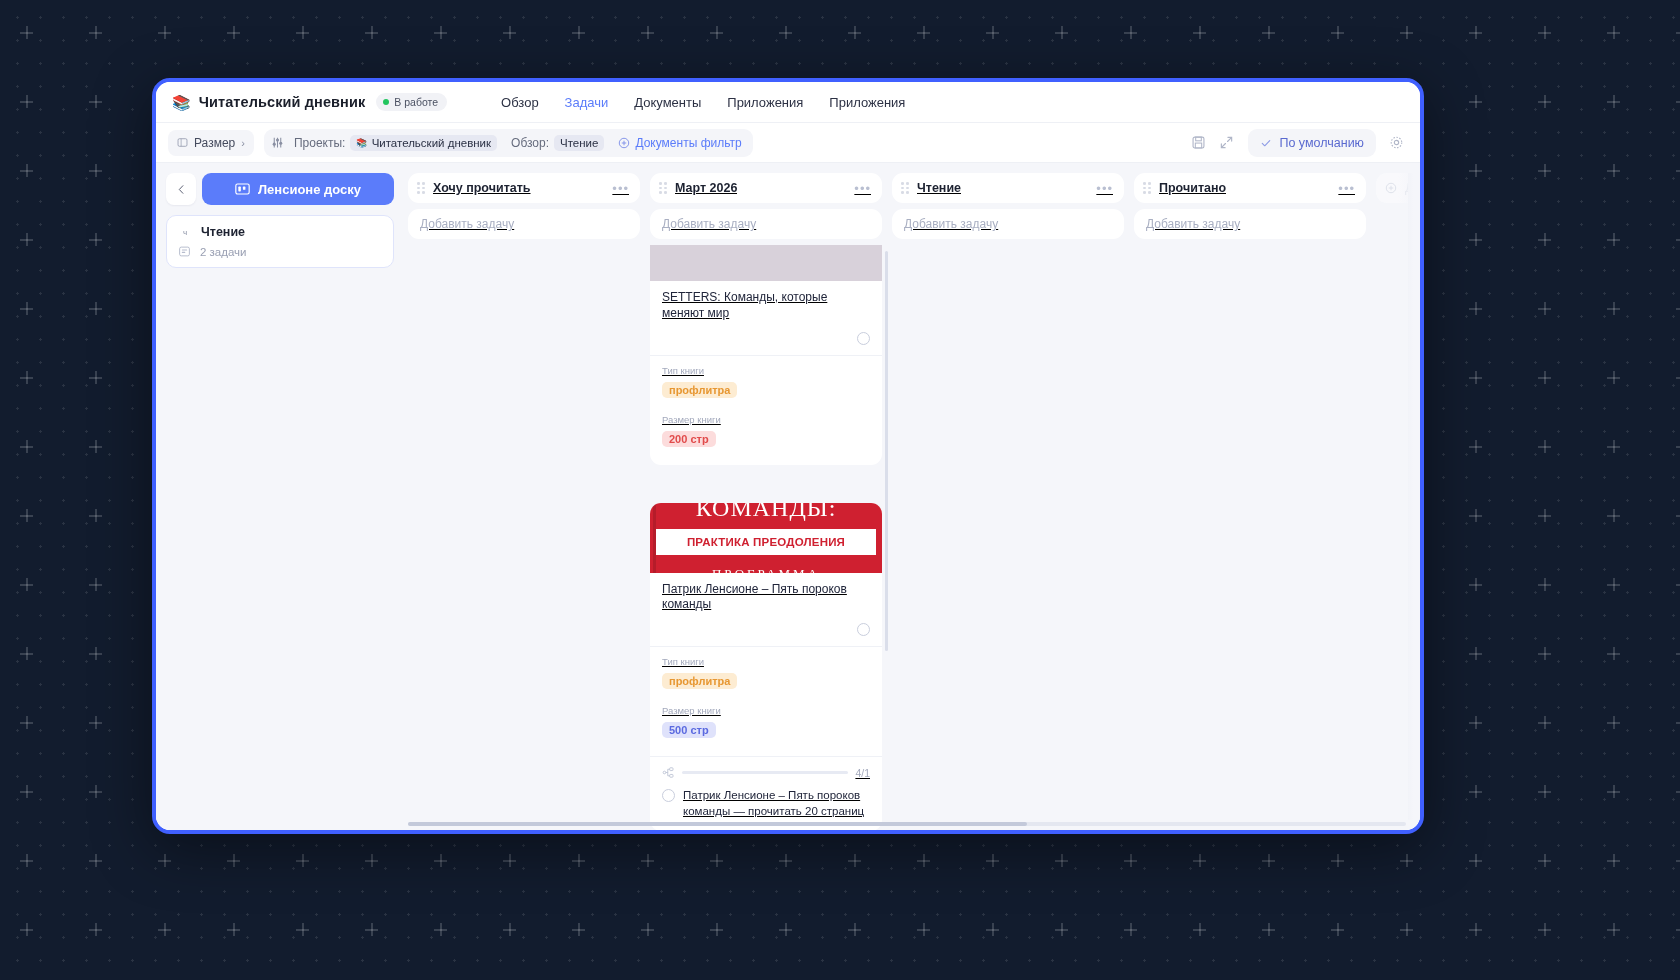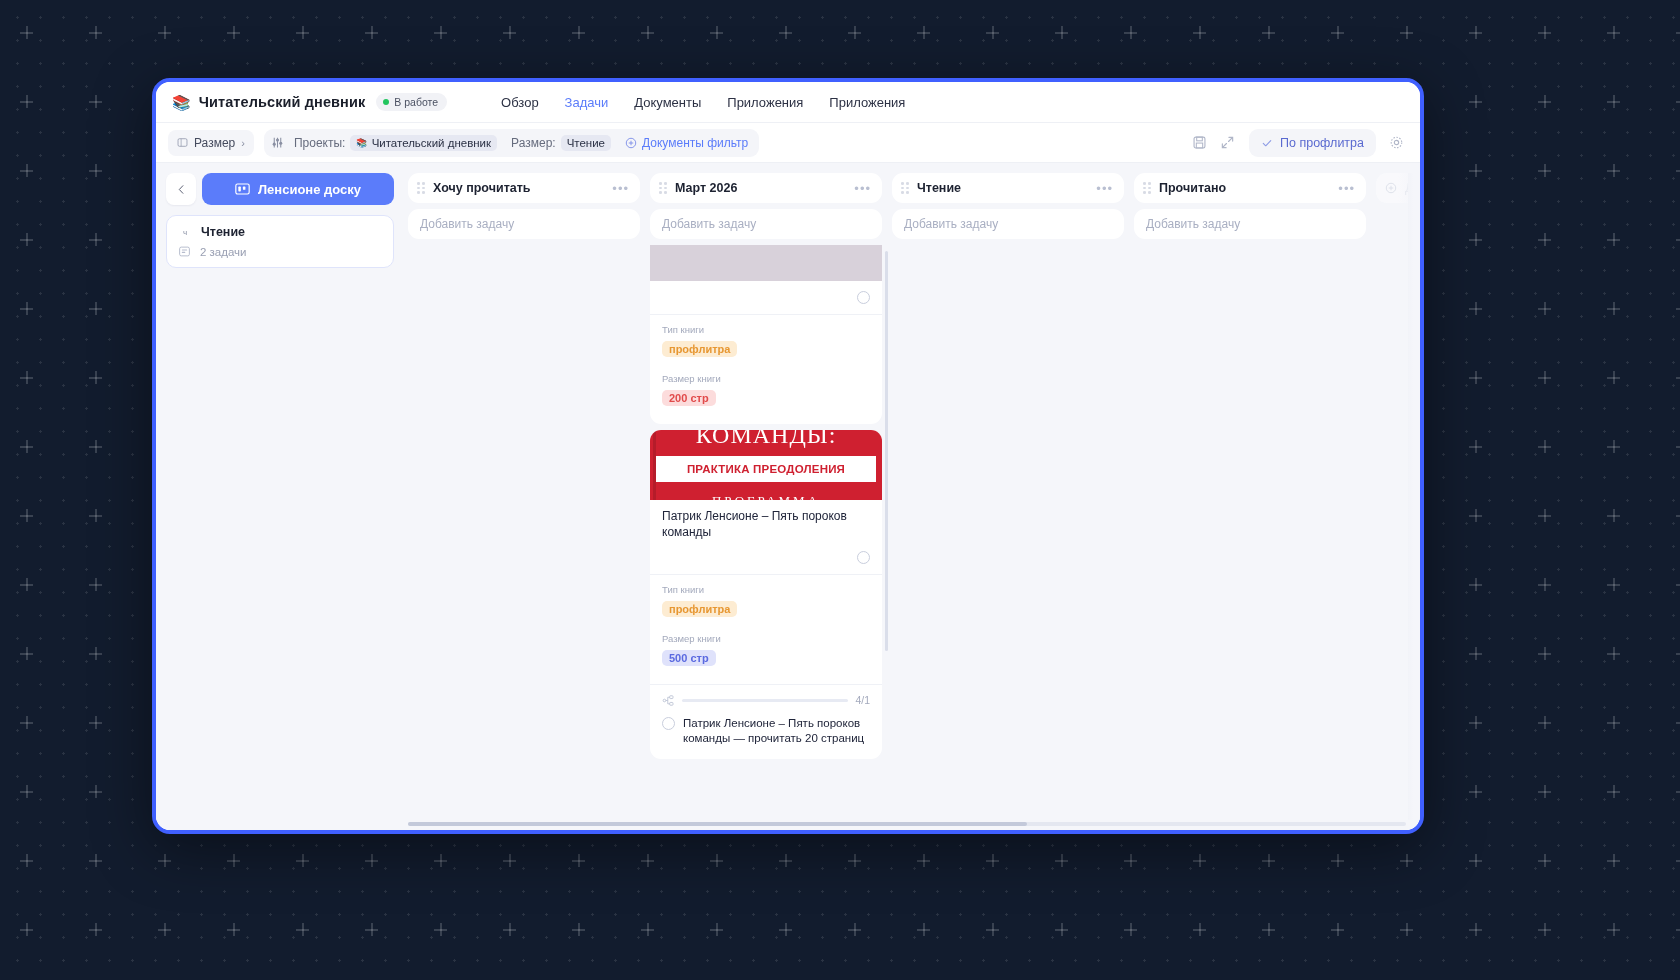--- a/index.html
+++ b/index.html
@@ -153,20 +153,21 @@
   }
   .board-name { font-size:12.5px;font-weight:700;color:#1d2231; }
   .board-card-row2 { display:flex;align-items:center;gap:9px;margin-top:6px; }
   .board-count { font-size:11.5px;color:#9aa0b3; }
 
   
   #board-scroll {
     flex:1; min-width:0; position:relative;
     padding: 10px 0 0 0;
     overflow:hidden;
+    text-decoration:underline;
   }
   #columns {
     display:flex; gap:10px; height:100%;
     padding-left: 4px;
   }
   .column { width:232px; flex:0 0 232px; display:flex; flex-direction:column; min-height:0; }
   .column.ghost { opacity:0.42; }
   .col-header {
     background:#fff; border-radius:11px; height:30px;
     display:flex;align-items:center; padding:0 11px 0 9px;
@@ -187,20 +188,21 @@
   .col-cards {
     margin-top:6px; flex:1; min-height:0;
     display:flex; flex-direction:column; gap:6px;
     overflow:hidden;
   }
 
   
   .task-card {
     background:#fff; border-radius:11px; overflow:hidden; flex:0 0 auto;
     cursor:pointer;
+    margin-top:32px;
   }
   .card-cover { height:70px; width:100%; position:relative; overflow:hidden; }
   .cover-a { background:#d8d1da; }
   .cover-b { background:#ffffff; display:flex;align-items:center;justify-content:center; }
   .cover-b-inner {
     position:absolute; inset:0;
     background:#cf2030;
     display:flex; flex-direction:column; align-items:center; justify-content:center;
   }
   .cover-b-topword {
@@ -672,21 +674,21 @@
           <circle cx="12" cy="9" r="1.9" fill="#8a90a3"></circle>
         </svg>
         <span class="filter-pill">
           <span class="filter-key">Проекты:</span>
           <span class="filter-val">
             <span style="font-size:9px;">📚</span>
             <span>Читательский дневник</span>
           </span>
         </span>
         <span class="filter-pill">
-          <span class="filter-key">Размер:</span>
+          <span class="filter-key">Обзор:</span>
           <span class="filter-val">Чтение</span>
         </span>
         <span class="addfilter">
           <svg width="12" height="12" viewBox="0 0 16 16">
             <circle cx="8" cy="8" r="6.3" fill="none" stroke="#7b8ce8" stroke-width="1.2"></circle>
             <line x1="8" y1="5" x2="8" y2="11" stroke="#7b8ce8" stroke-width="1.2"></line>
             <line x1="5" y1="8" x2="11" y2="8" stroke="#7b8ce8" stroke-width="1.2"></line>
           </svg>
           <span>Документы фильтр</span>
         </span>
@@ -703,21 +705,21 @@
         <span class="icon-btn">
           <svg width="15" height="15" viewBox="0 0 16 16">
             <path d="M9.5 2.5h4v4M13.5 2.5l-4.4 4.4" fill="none" stroke="#b0b6c8" stroke-width="1.25" stroke-linecap="round"></path>
             <path d="M6.5 13.5h-4v-4M2.5 13.5l4.4-4.4" fill="none" stroke="#b0b6c8" stroke-width="1.25" stroke-linecap="round"></path>
           </svg>
         </span>
         <span id="viewpreset">
           <svg width="12" height="12" viewBox="0 0 16 16">
             <path d="M3 8.4l3.3 3.3L13 4.8" fill="none" stroke="#8e9ce6" stroke-width="1.5" stroke-linecap="round" stroke-linejoin="round"></path>
           </svg>
-          <span>По профлитра</span>
+          <span>По умолчанию</span>
         </span>
         <span class="icon-btn" id="gear-btn">
           <svg width="15" height="15" viewBox="0 0 16 16">
             <circle cx="8" cy="8" r="2.3" fill="none" stroke="#b0b6c8" stroke-width="1.2"></circle>
             <circle cx="8" cy="8" r="5.6" fill="none" stroke="#b0b6c8" stroke-width="1.2" stroke-dasharray="1.6 1.6"></circle>
           </svg>
         </span>
       </div>
     </div>
 
@@ -790,20 +792,21 @@
               <span class="col-title">Март 2026</span>
               <span class="col-more">•••</span>
             </div>
             <div class="col-addtask">Добавить задачу</div>
             <div class="col-cards">
 
               <article class="task-card" style="margin-top:-34px;">
                 <div class="card-cover cover-a">
                   
                 </div>
+                <div class="card-title">SETTERS: Команды, которые меняют мир</div>
                 <div class="card-bottomrow">
                   <span class="status-circle"></span>
                 </div>
                 <div class="card-fields">
                   <div class="field-label">Тип книги</div>
                   <span class="tag tag-orange">профлитра</span>
                   <div class="field-label" style="margin-top:8px;">Размер книги</div>
                   <span class="tag tag-red">200 стр</span>
                 </div>
               </article>

